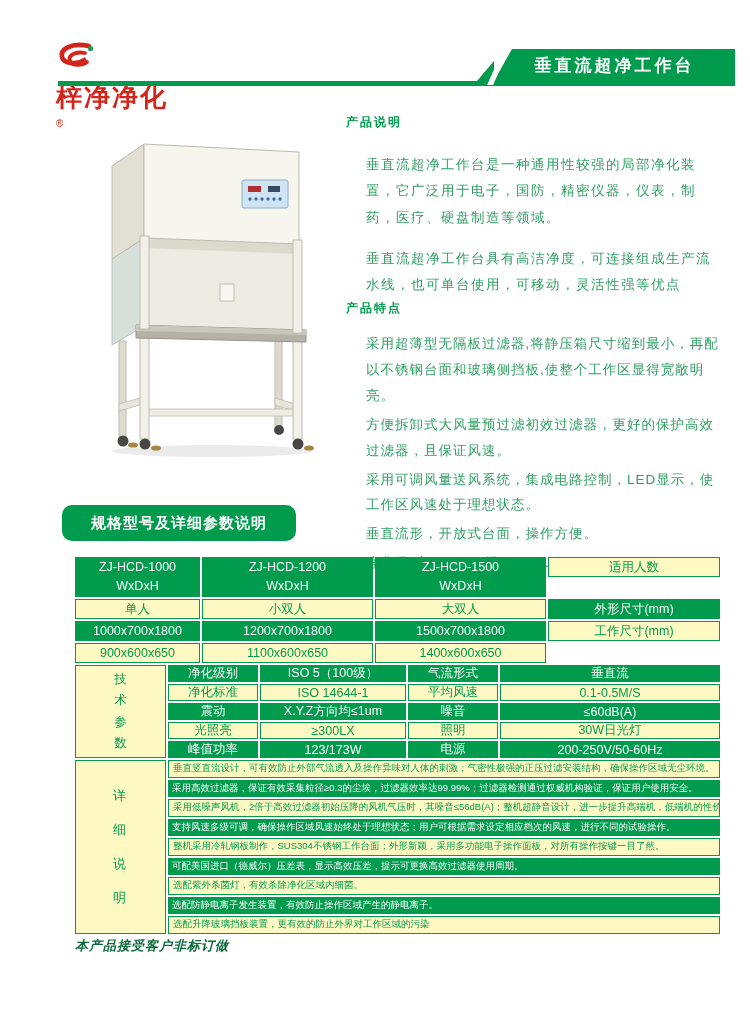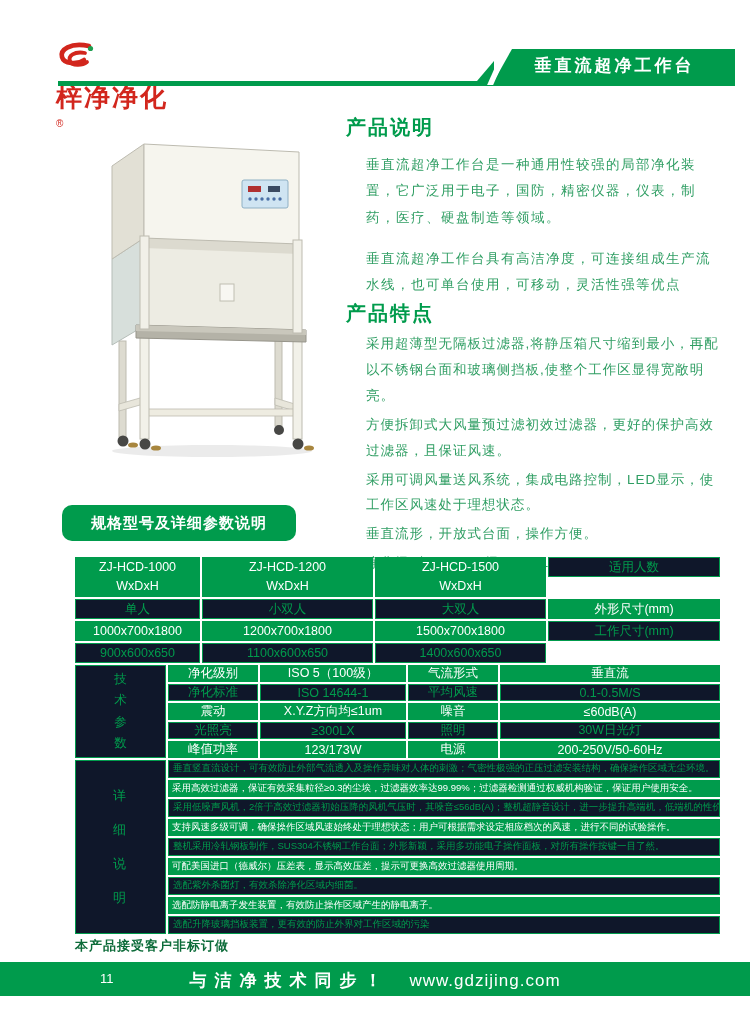--- a/index.html
+++ b/index.html
@@ -21,21 +21,21 @@
         color:#fff;display:flex;align-items:center;justify-content:center;font-size:17px;font-weight:bold;
         letter-spacing:3px;clip-path:polygon(18px 0,100% 0,100% 100%,0 100%);}
   .banner-sliver{position:absolute;left:477px;top:61px;width:17px;height:20px;background:var(--green);
         clip-path:polygon(100% 0,100% 100%,0 100%);}
   .banner-slash{position:absolute;left:496px;top:45px;width:6px;height:40px;background:#fff;transform:skewX(-24deg);}
 
   
   .photo{position:absolute;left:72px;top:126px;width:265px;height:335px;}
 
   
-  .sec-title{position:absolute;left:346px;font-size:20px;font-weight:bold;color:var(--green);letter-spacing:2px;text-align:center;}
+  .sec-title{position:absolute;left:346px;font-size:12px;font-weight:bold;color:var(--green);letter-spacing:2px;text-align:center;}
   .t-desc{top:114px;} .t-feat{top:300px;}
   .para{position:absolute;left:366px;width:354px;font-size:13.5px;color:var(--tgreen);
         line-height:1.95;letter-spacing:1.5px;}
   .p1{top:152px;} .p2{top:246px;}
   .features{position:absolute;left:366px;top:331px;width:358px;font-size:13.5px;color:var(--tgreen);
         line-height:1.92;letter-spacing:1px;}
   .features p{margin:0 0 3px 0;}
 
   
   .spec-pill{position:absolute;left:62px;top:505px;width:234px;height:36px;background:var(--green);
@@ -43,34 +43,34 @@
         font-size:15px;font-weight:bold;letter-spacing:1px;}
 
   
   .spec-table{position:absolute;left:75px;top:557px;width:645px;}
   .tbl{display:grid;gap:2px;}
   .tbl-models{grid-template-columns:125px 171px 171px 172px;margin-bottom:2px;}
   .tbl-tech{grid-template-columns:91px 90px 146px 90px 220px;margin-bottom:2px;}
   .tbl-detail{grid-template-columns:91px 552px;}
   .cg{background:var(--green);color:#fff;display:flex;align-items:center;justify-content:center;
       font-size:12.5px;box-sizing:border-box;}
-  .cw{background:#0f172a;color:var(--green);border:1px solid var(--green);display:flex;align-items:center;
+  .cw{background:#fef9c3;color:var(--green);border:1px solid var(--green);display:flex;align-items:center;
       justify-content:center;font-size:12.5px;box-sizing:border-box;}
   .h40{height:40px;flex-direction:column;line-height:1.5;}
   .h20{height:20px;}
   .h17{height:17px;}
   .h175{height:17.5px;}
   .vspan5{grid-row:1 / span 5;}
   .vspan9{grid-row:1 / span 9;}
   .vert{width:15px;text-align:center;word-break:break-all;line-height:1.7;font-size:12.5px;}
   .vert2{width:15px;text-align:left;word-break:break-all;line-height:2.6;font-size:13px;}
   .dtxt{justify-content:flex-start;padding-left:4px;font-size:9.5px;white-space:nowrap;overflow:hidden;}
 
   
-  .footer-note{position:absolute;left:75px;top:937px;font-size:13px;font-weight:bold;color:var(--dgreen);letter-spacing:1px;}
+  .footer-note{position:absolute;left:75px;top:937px;font-size:13px;font-weight:bold;color:var(--dgreen);letter-spacing:1px;font-style:italic;}
   .footer-bar{position:absolute;left:0;top:962px;width:750px;height:34px;background:var(--green);color:#fff;}
   .footer-page{position:absolute;left:100px;top:9px;font-size:13px;}
   .footer-center{position:absolute;left:50%;top:7px;transform:translateX(-50%);display:flex;gap:20px;align-items:center;white-space:nowrap;}
   .footer-slogan{font-size:17px;font-weight:bold;letter-spacing:8px;}
   .footer-site{font-size:17px;letter-spacing:1px;}
 </style>
 </head>
 <body>
 
 <div class="page">
@@ -228,21 +228,14 @@
       <div class="cg h175 dtxt">支持风速多级可调，确保操作区域风速始终处于理想状态；用户可根据需求设定相应档次的风速，进行不同的试验操作。</div>
       <div class="cw h175 dtxt">整机采用冷轧钢板制作，SUS304不锈钢工作台面；外形新颖，采用多功能电子操作面板，对所有操作按键一目了然。</div>
       <div class="cg h175 dtxt">可配美国进口（德威尔）压差表，显示高效压差，提示可更换高效过滤器使用周期。</div>
       <div class="cw h175 dtxt">选配紫外杀菌灯，有效杀除净化区域内细菌。</div>
       <div class="cg h175 dtxt">选配防静电离子发生装置，有效防止操作区域产生的静电离子。</div>
       <div class="cw h175 dtxt">选配升降玻璃挡板装置，更有效的防止外界对工作区域的污染</div>
     </div>
   </div>
 
   <div class="footer-note">本产品接受客户非标订做</div>
-  <div class="footer-bar">
-    <div class="footer-page">11</div>
-    <div class="footer-center">
-      <span class="footer-slogan">与洁净技术同步！</span>
-      <span class="footer-site">www.gdzijing.com</span>
-    </div>
-  </div>
 
 </div>
 
 </body></html>

